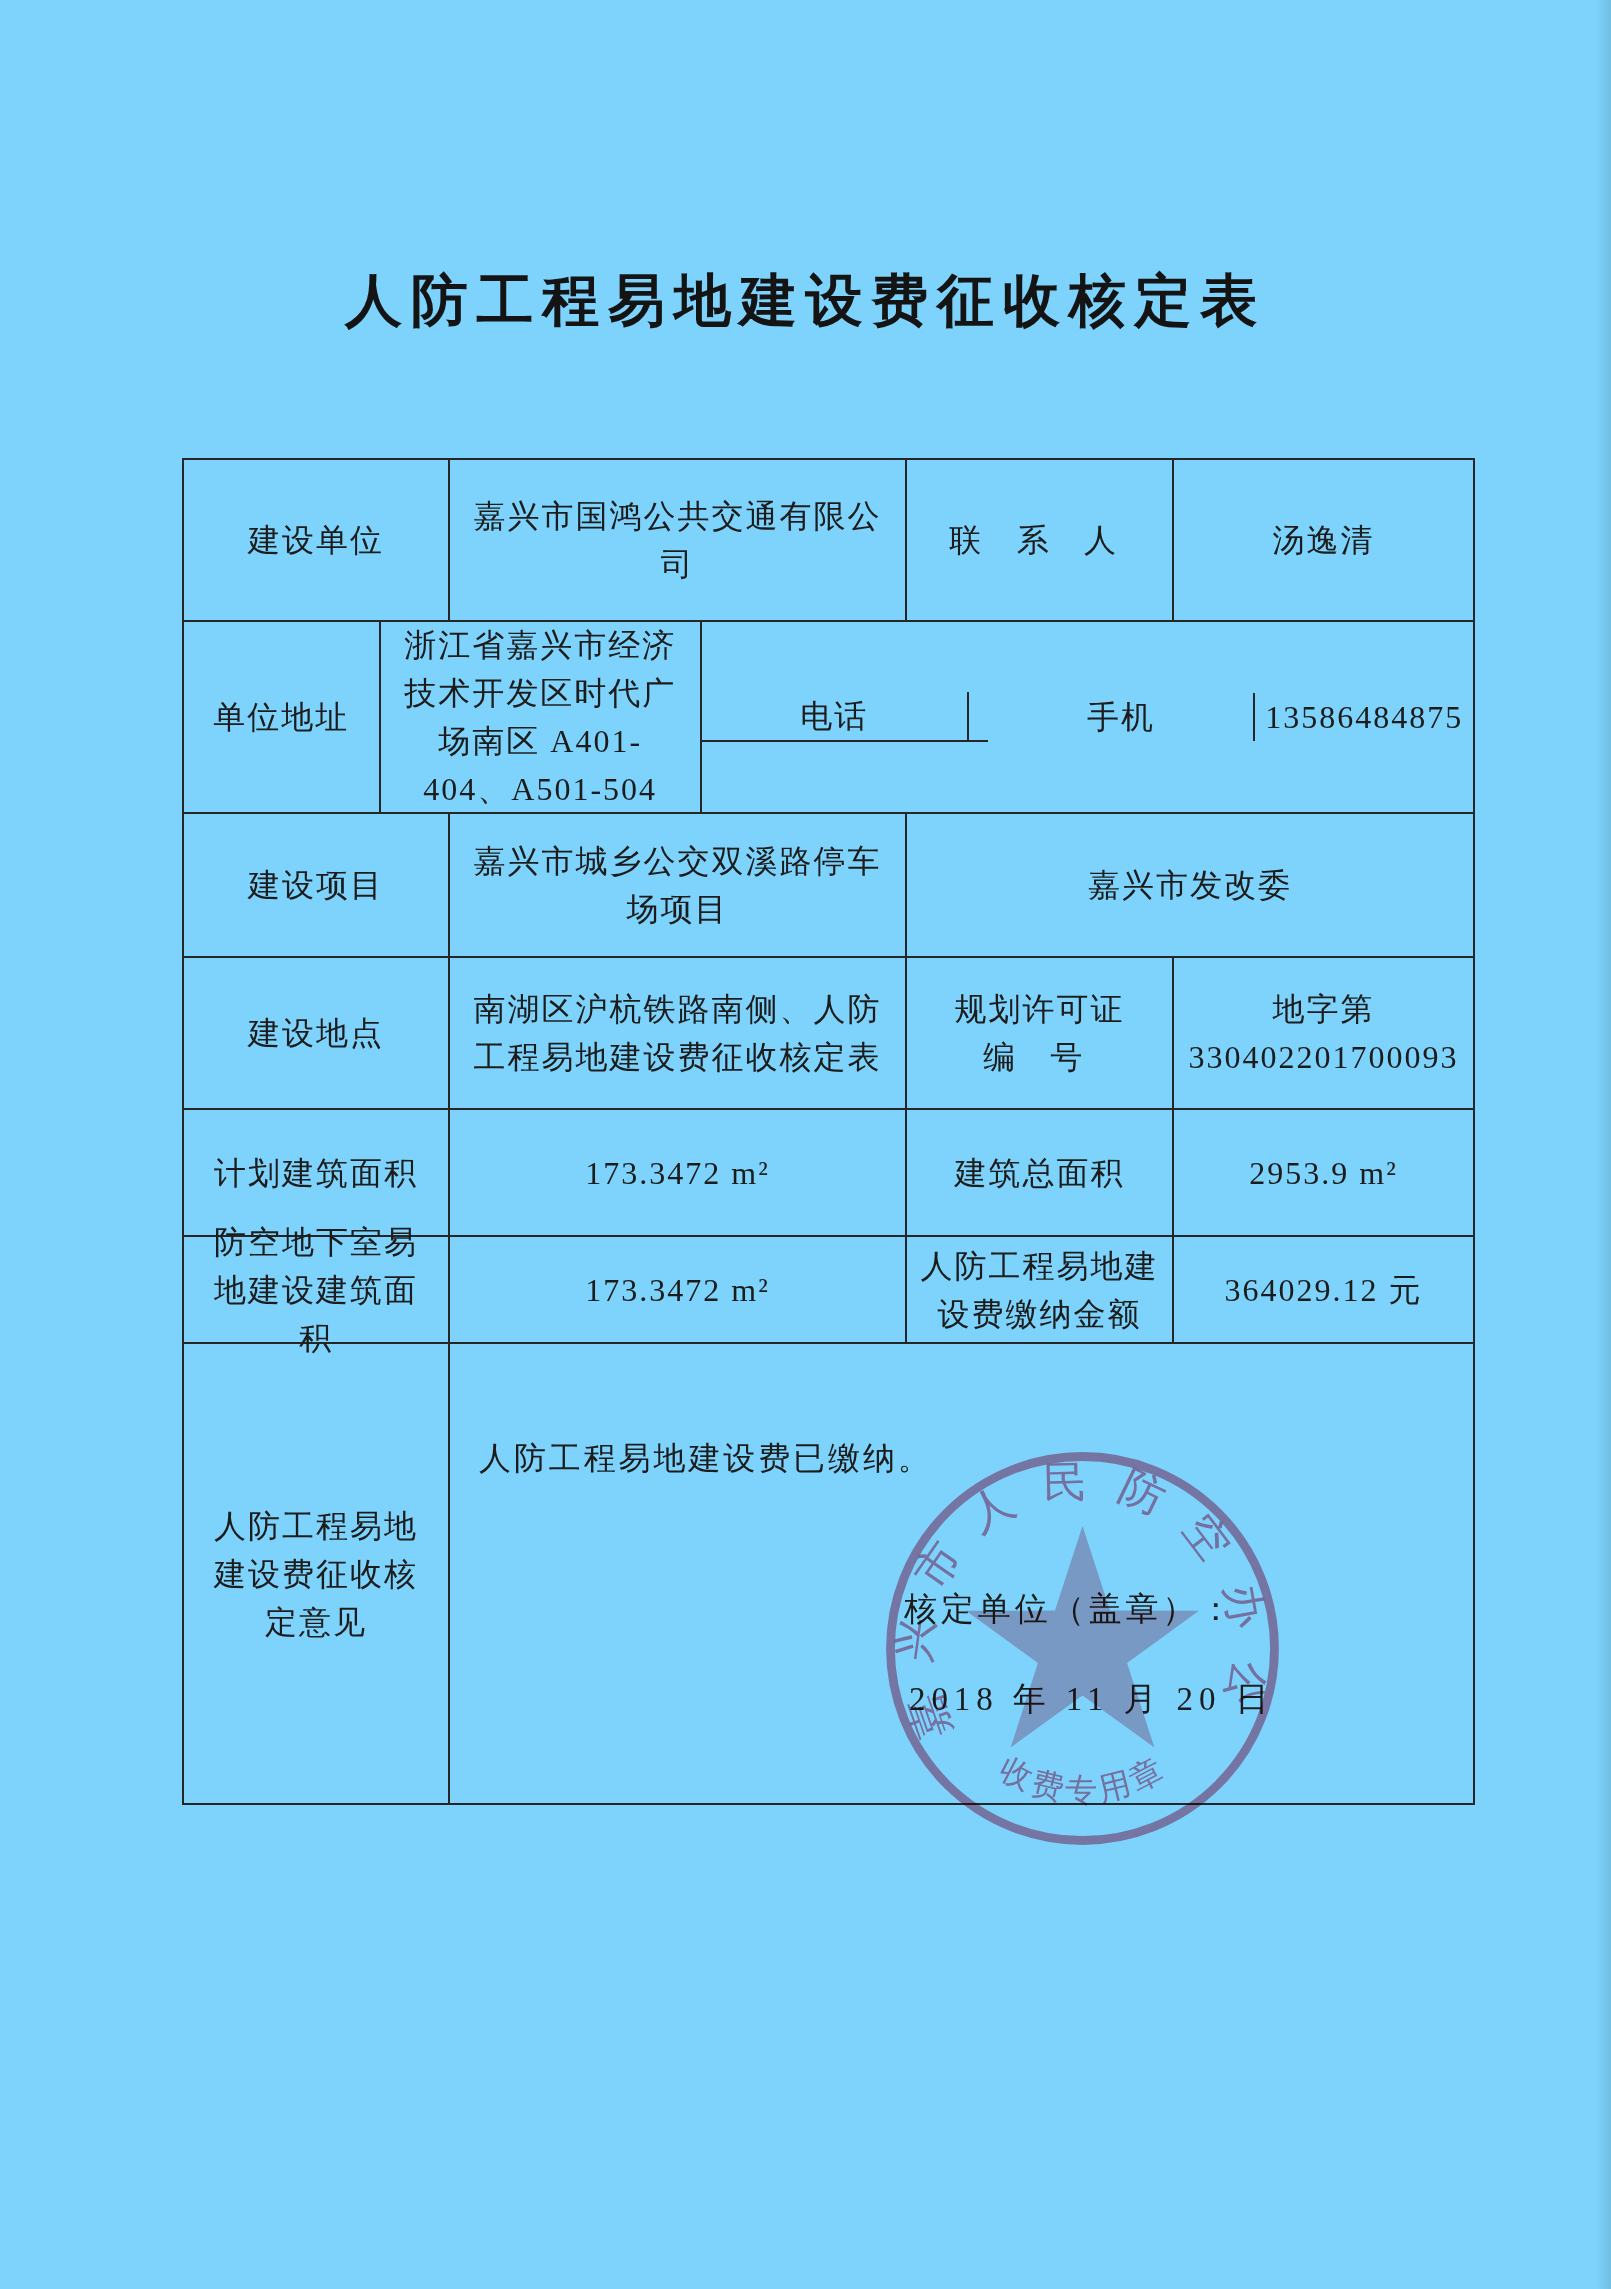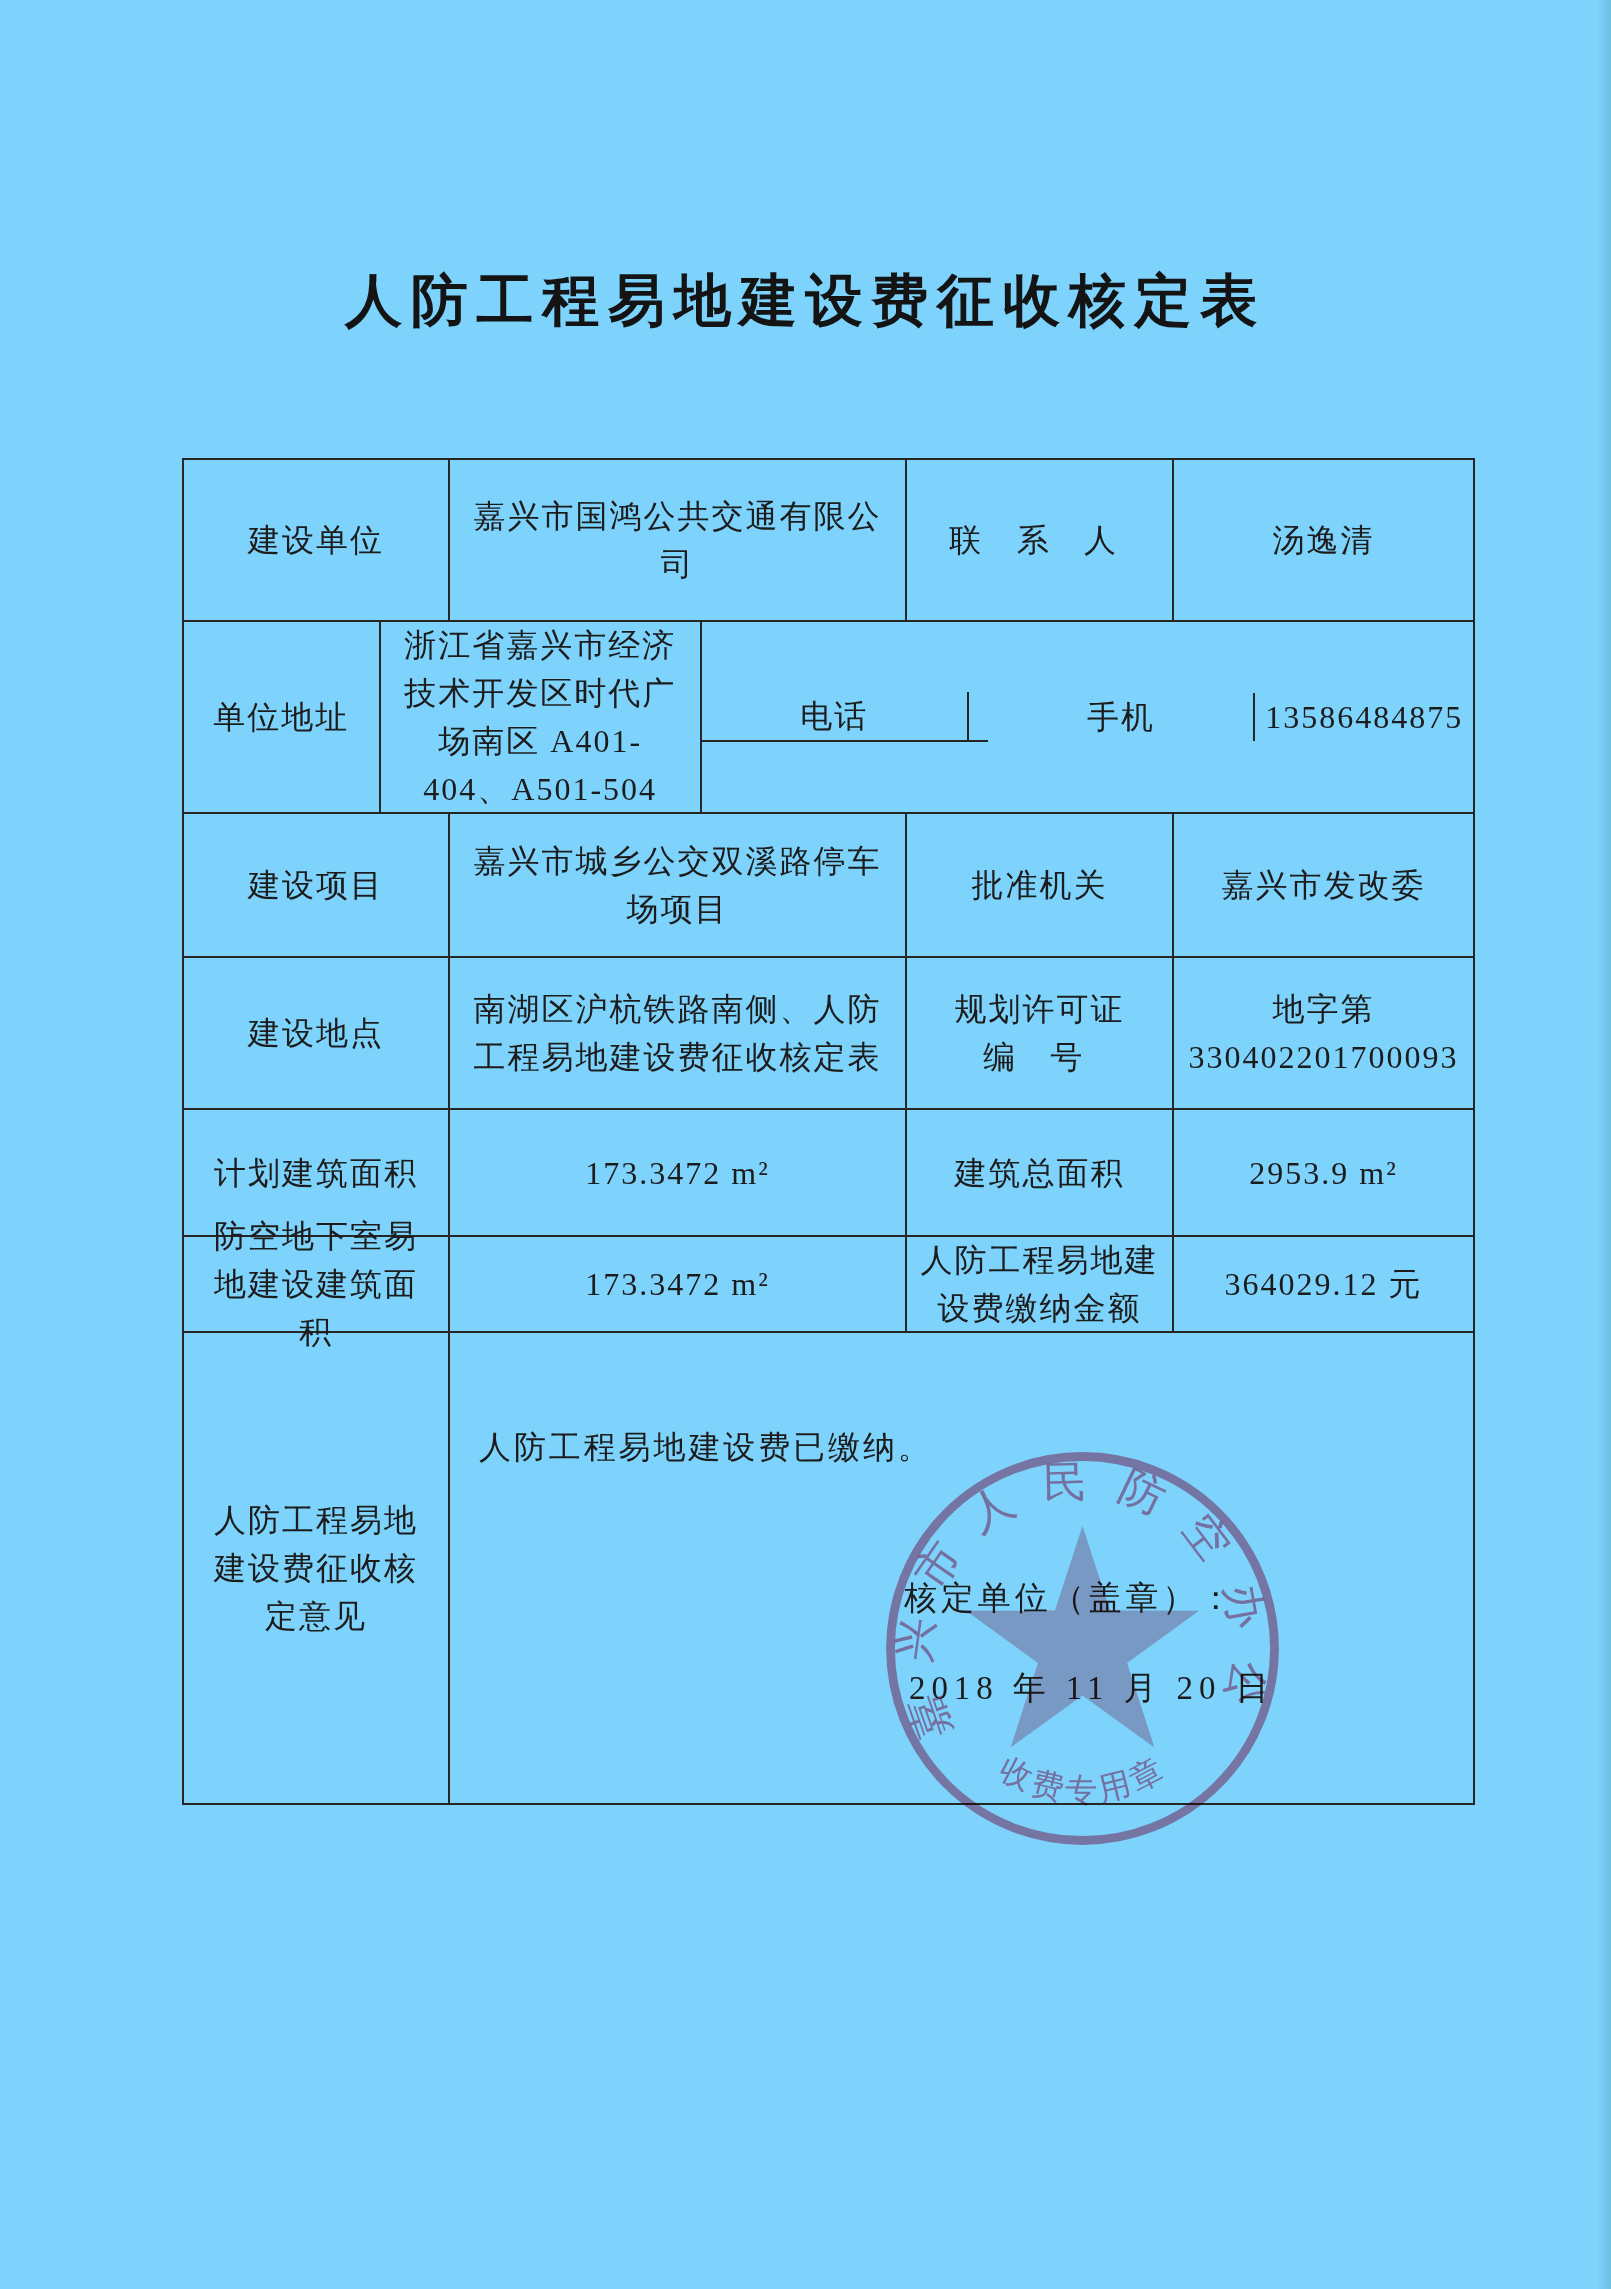--- a/index.html
+++ b/index.html
@@ -88,21 +88,20 @@
         <div class="subrow">
           <div class="cell c3">手机</div>
           <div class="cell c4 last">13586484875</div>
         </div>
       </div>
     </div>
 
     <div class="trow" style="height:144px">
       <div class="cell c1">建设项目</div>
       <div class="cell c2">嘉兴市城乡公交双溪路停车场项目</div>
-      <div class="cell c3">批准机关</div>
       <div class="cell c4 last">嘉兴市发改委</div>
     </div>
 
     <div class="trow" style="height:152px">
       <div class="cell c1">建设地点</div>
       <div class="cell c2">南湖区沪杭铁路南侧、人防工程易地建设费征收核定表</div>
       <div class="cell c3">
         <span>规划许可证</span>
         <span class="spaced">编  号</span>
       </div>
@@ -112,21 +111,21 @@
       </div>
     </div>
 
     <div class="trow" style="height:127px">
       <div class="cell c1">计划建筑面积</div>
       <div class="cell c2">173.3472 m²</div>
       <div class="cell c3">建筑总面积</div>
       <div class="cell c4 last">2953.9 m²</div>
     </div>
 
-    <div class="trow" style="height:96px">
+    <div class="trow" style="height:107px">
       <div class="cell c1">防空地下室易地建设建筑面积</div>
       <div class="cell c2">173.3472 m²</div>
       <div class="cell c3">人防工程易地建设费缴纳金额</div>
       <div class="cell c4 last">364029.12 元</div>
     </div>
 
     <div class="trow last">
       <div class="cell c1">人防工程易地建设费征收核定意见</div>
       <div class="cell opinion-cell last">
         <div class="opinion-note">人防工程易地建设费已缴纳。</div>

